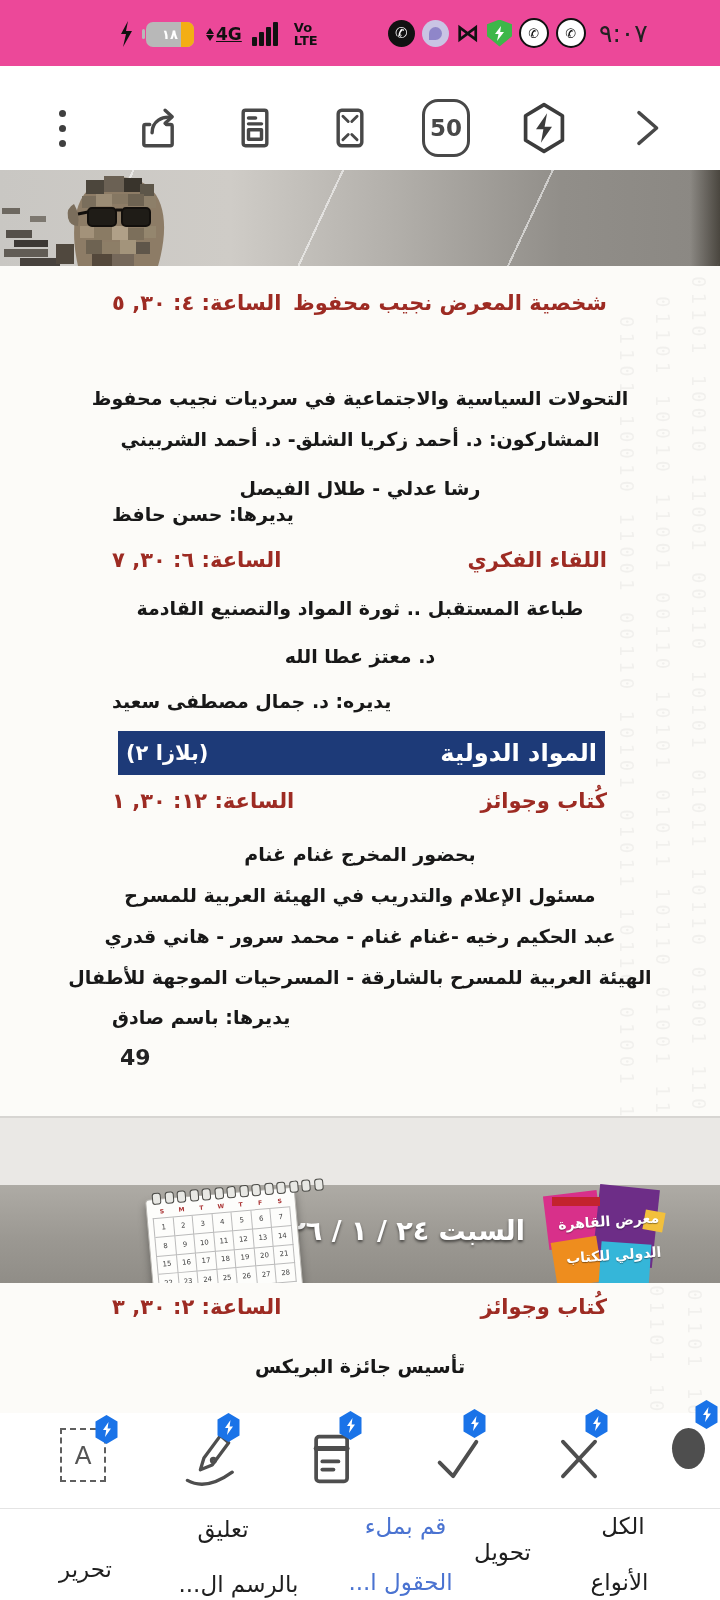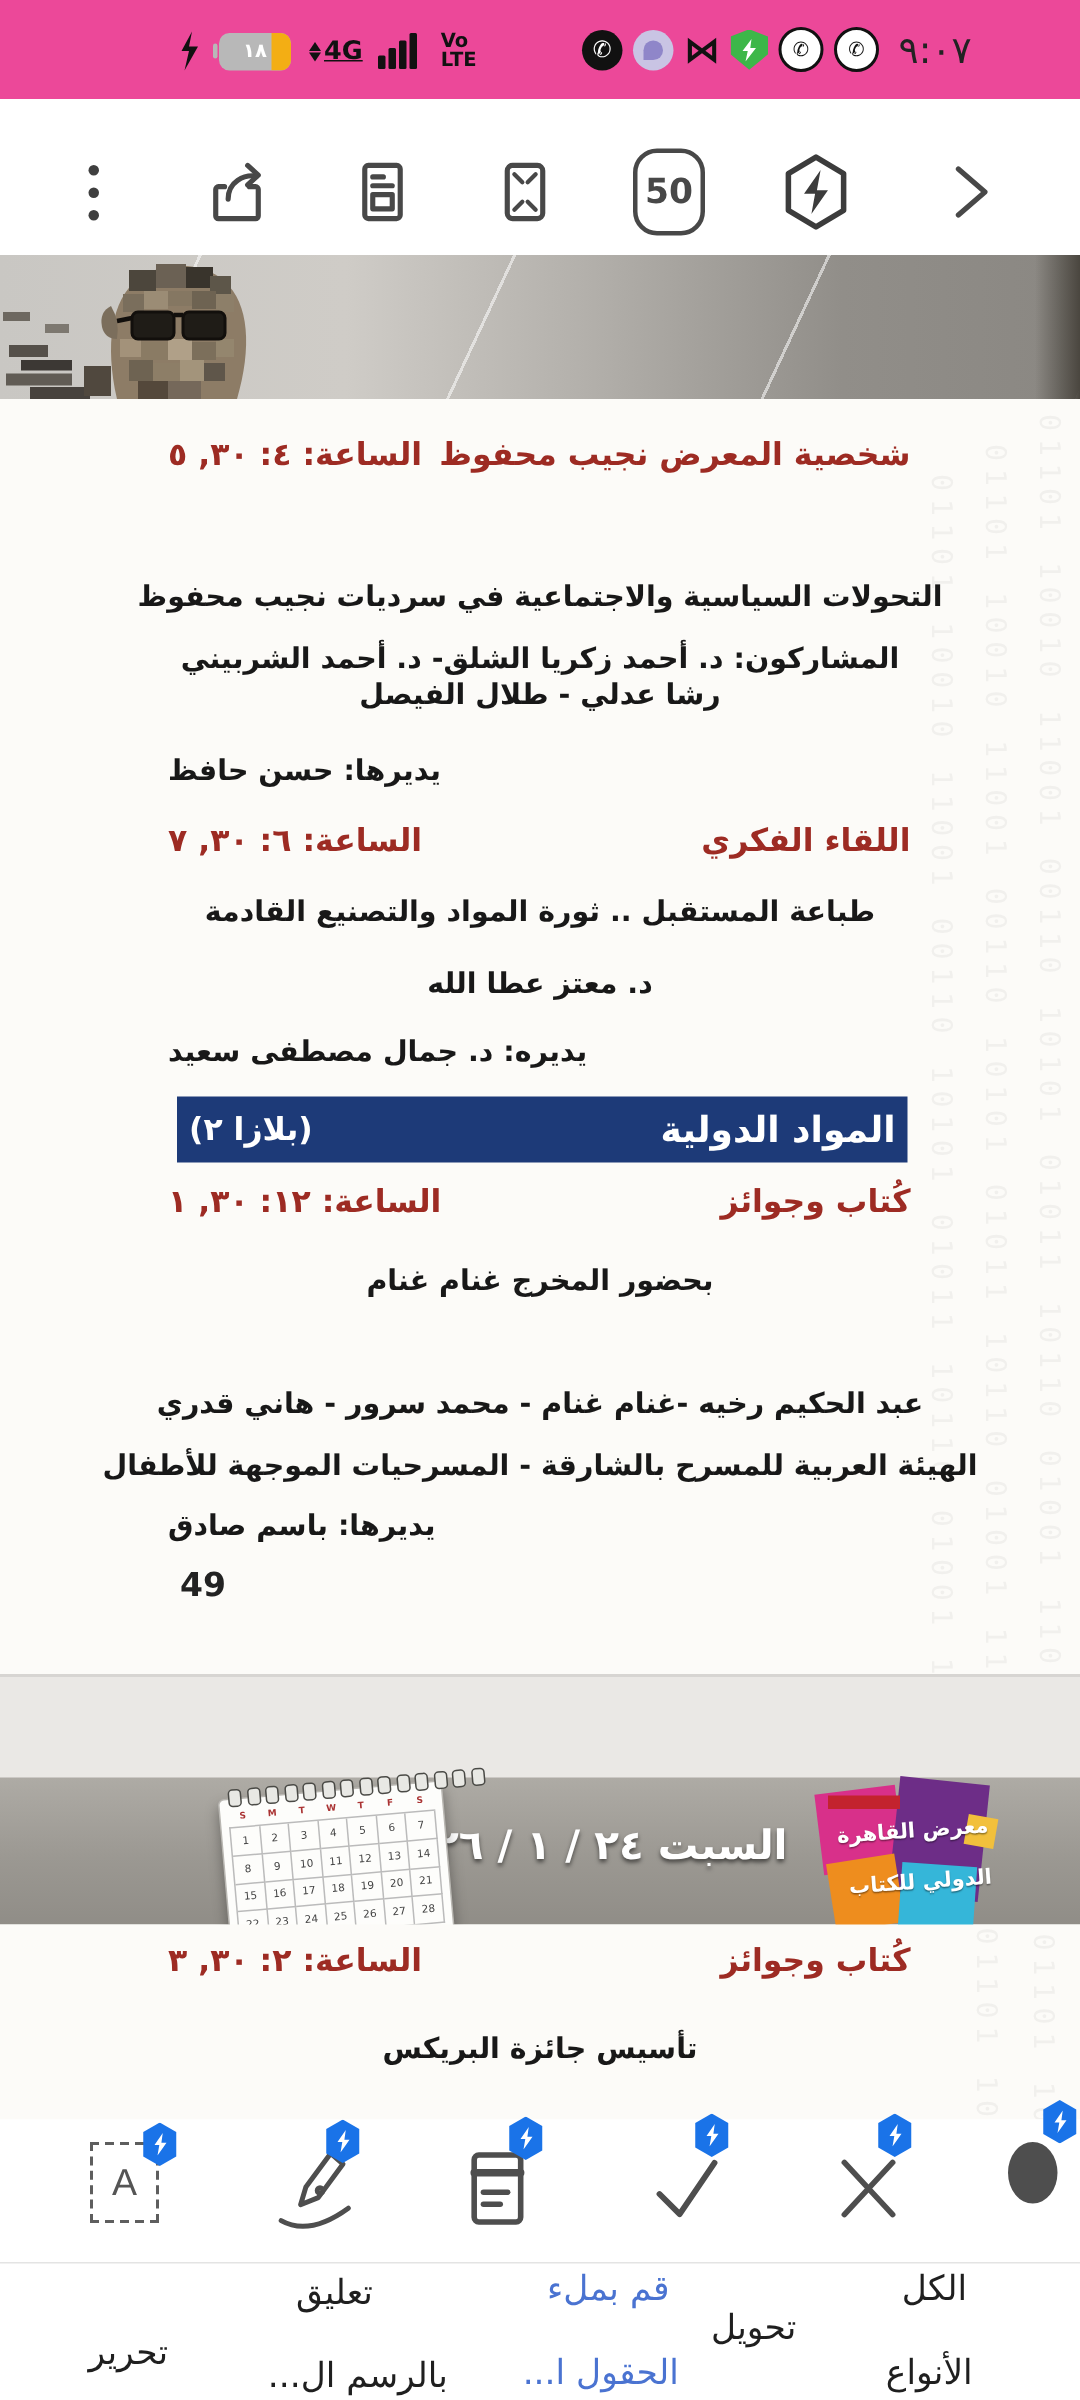--- a/index.html
+++ b/index.html
@@ -245,37 +245,38 @@
 
   <div class="abs page1">
     <div class="noisecol" style="right:10px;top:10px;height:830px">01101 10010 11001 00110 10101 01011 10110 01001 11010 00101 10011 01100 10101 01110 00011 10100 01101 11000 10011 01010</div>
     <div class="noisecol" style="right:46px;top:30px;height:810px">01101 10010 11001 00110 10101 01011 10110 01001 11010 00101 10011 01100 10101 01110 00011 10100 01101 11000 10011 01010</div>
     <div class="noisecol" style="right:82px;top:50px;height:780px">01101 10010 11001 00110 10101 01011 10110 01001 11010 00101 10011 01100 10101 01110 00011 10100 01101 11000 10011 01010</div>
 
     <div class="cat rtl" style="top:25px">شخصية المعرض نجيب محفوظ</div>
     <div class="tim rtl" style="top:25px">الساعة: ٤: ٣٠, ٥</div>
     <div class="bodyline rtl" style="top:121px">التحولات السياسية والاجتماعية في سرديات نجيب محفوظ</div>
     <div class="bodyline rtl" style="top:162px">المشاركون: د. أحمد زكريا الشلق- د. أحمد الشربيني</div>
-    <div class="bodyline rtl" style="top:186px">رشا عدلي - طلال الفيصل</div>
+    <div class="bodyline rtl" style="top:211px">رشا عدلي - طلال الفيصل</div>
     <div class="modline rtl" style="top:237px">يديرها: حسن حافظ</div>
 
     <div class="cat rtl" style="top:282px">اللقاء الفكري</div>
     <div class="tim rtl" style="top:282px">الساعة: ٦: ٣٠, ٧</div>
     <div class="bodyline rtl" style="top:331px">طباعة المستقبل .. ثورة المواد والتصنيع القادمة</div>
     <div class="bodyline rtl" style="top:379px">د. معتز عطا الله</div>
     <div class="modline rtl" style="top:424px">يديره: د. جمال مصطفى سعيد</div>
 
     <div class="hallbar rtl">
       <span class="ht">المواد الدولية</span>
       <span class="hs">(بلازا ٢)</span>
     </div>
 
     <div class="cat rtl" style="top:523px">كُتاب وجوائز</div>
     <div class="tim rtl" style="top:523px">الساعة: ١٢: ٣٠, ١</div>
     <div class="bodyline rtl" style="top:577px">بحضور المخرج غنام غنام</div>
+    <div class="bodyline rtl" style="top:618px">مسئول الإعلام والتدريب في الهيئة العربية للمسرح</div>
     <div class="bodyline rtl" style="top:659px">عبد الحكيم رخيه -غنام غنام - محمد سرور - هاني قدري</div>
     <div class="bodyline rtl" style="top:700px">الهيئة العربية للمسرح بالشارقة - المسرحيات الموجهة للأطفال</div>
     <div class="modline rtl" style="top:740px">يديرها: باسم صادق</div>
 
     <div class="pagenum">49</div>
   </div>
 
   <div class="abs pagegap"></div>
 
   <div class="abs dateband">

